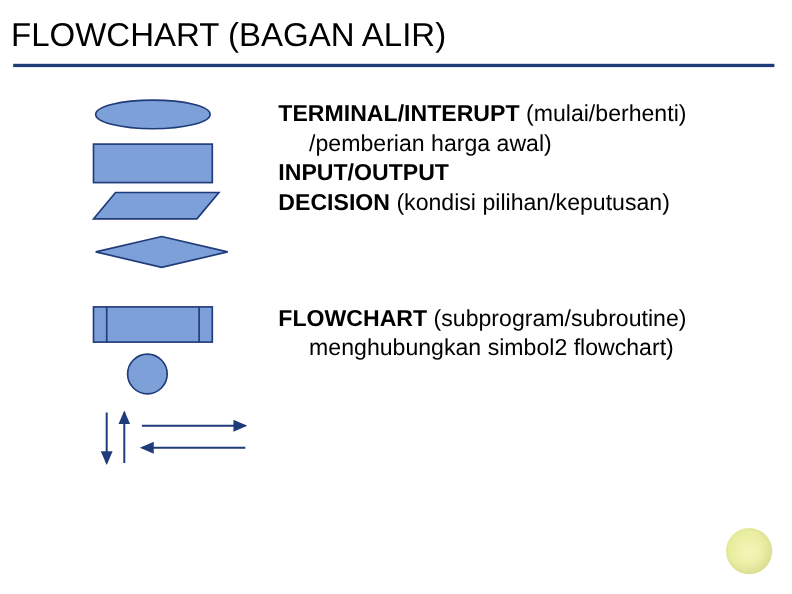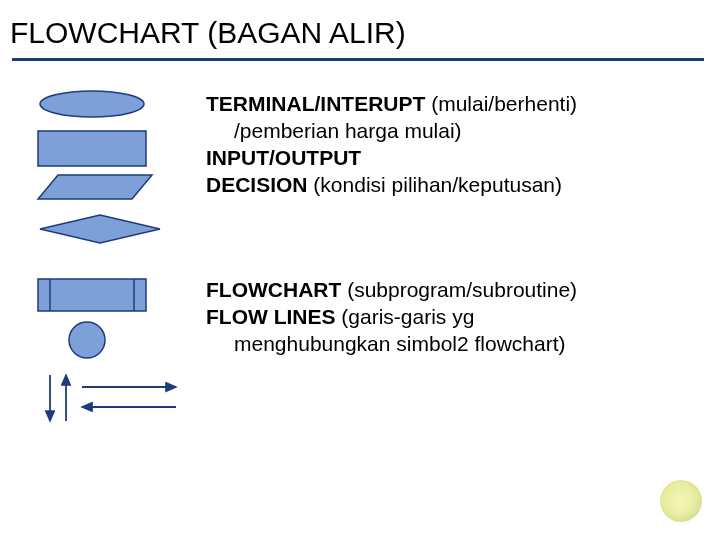--- a/index.html
+++ b/index.html
@@ -19,20 +19,21 @@
   }
   .title-underline {
     margin-left: 12px;
     width: 692px;
     height: 3px;
     background: #1f3b7a;
   }
   .content {
     display: flex;
     padding: 28px 20px 0 36px;
+    margin-left: 47px;
   }
   .shapes-col {
     width: 170px;
     flex: 0 0 170px;
   }
   .text-col {
     flex: 1;
     font-size: 21px;
     line-height: 1.28;
     color: #000;
@@ -83,21 +84,21 @@
         </svg>
     </div>
     <div class="shape-slot">
       <svg width="128" height="32">
           <polygon points="64,2 124,16 64,30 4,16" fill="#7da0d8" stroke="#1f3b7a" stroke-width="1.5"></polygon>
         </svg>
     </div>
   </div>
   <div class="text-col">
     <div><strong>TERMINAL/INTERUPT</strong><span> (mulai/berhenti)</span></div>
-    <div class="indent">/pemberian harga mulai)</div>
+    <div class="indent">/pemberian harga awal)</div>
     <div><strong>INPUT/OUTPUT</strong></div>
     <div><strong>DECISION</strong><span> (kondisi pilihan/keputusan)</span></div>
   </div>
 </div>
 
 <div class="gap"></div>
 
 <div class="content block2" style="padding-top:0">
   <div class="shapes-col">
     <div class="shape-slot" style="height:42px">
@@ -121,18 +122,17 @@
         </defs>
         <line x1="14" y1="6" x2="14" y2="52" stroke="#1f3b7a" stroke-width="1.8" marker-end="url(#ah)"></line>
         <line x1="30" y1="52" x2="30" y2="6" stroke="#1f3b7a" stroke-width="1.8" marker-end="url(#ah)"></line>
         <line x1="46" y1="18" x2="140" y2="18" stroke="#1f3b7a" stroke-width="1.8" marker-end="url(#ah)"></line>
         <line x1="140" y1="38" x2="46" y2="38" stroke="#1f3b7a" stroke-width="1.8" marker-end="url(#ah)"></line>
       </svg>
     </div>
   </div>
   <div class="text-col">
     <div><strong>FLOWCHART</strong><span> (subprogram/subroutine)</span></div>
-    <div><strong>FLOW LINES</strong><span> (garis-garis yg</span></div>
     <div class="indent">menghubungkan simbol2 flowchart)</div>
   </div>
 </div>
 
 <div class="corner-dot"></div>
 
 </body></html>

